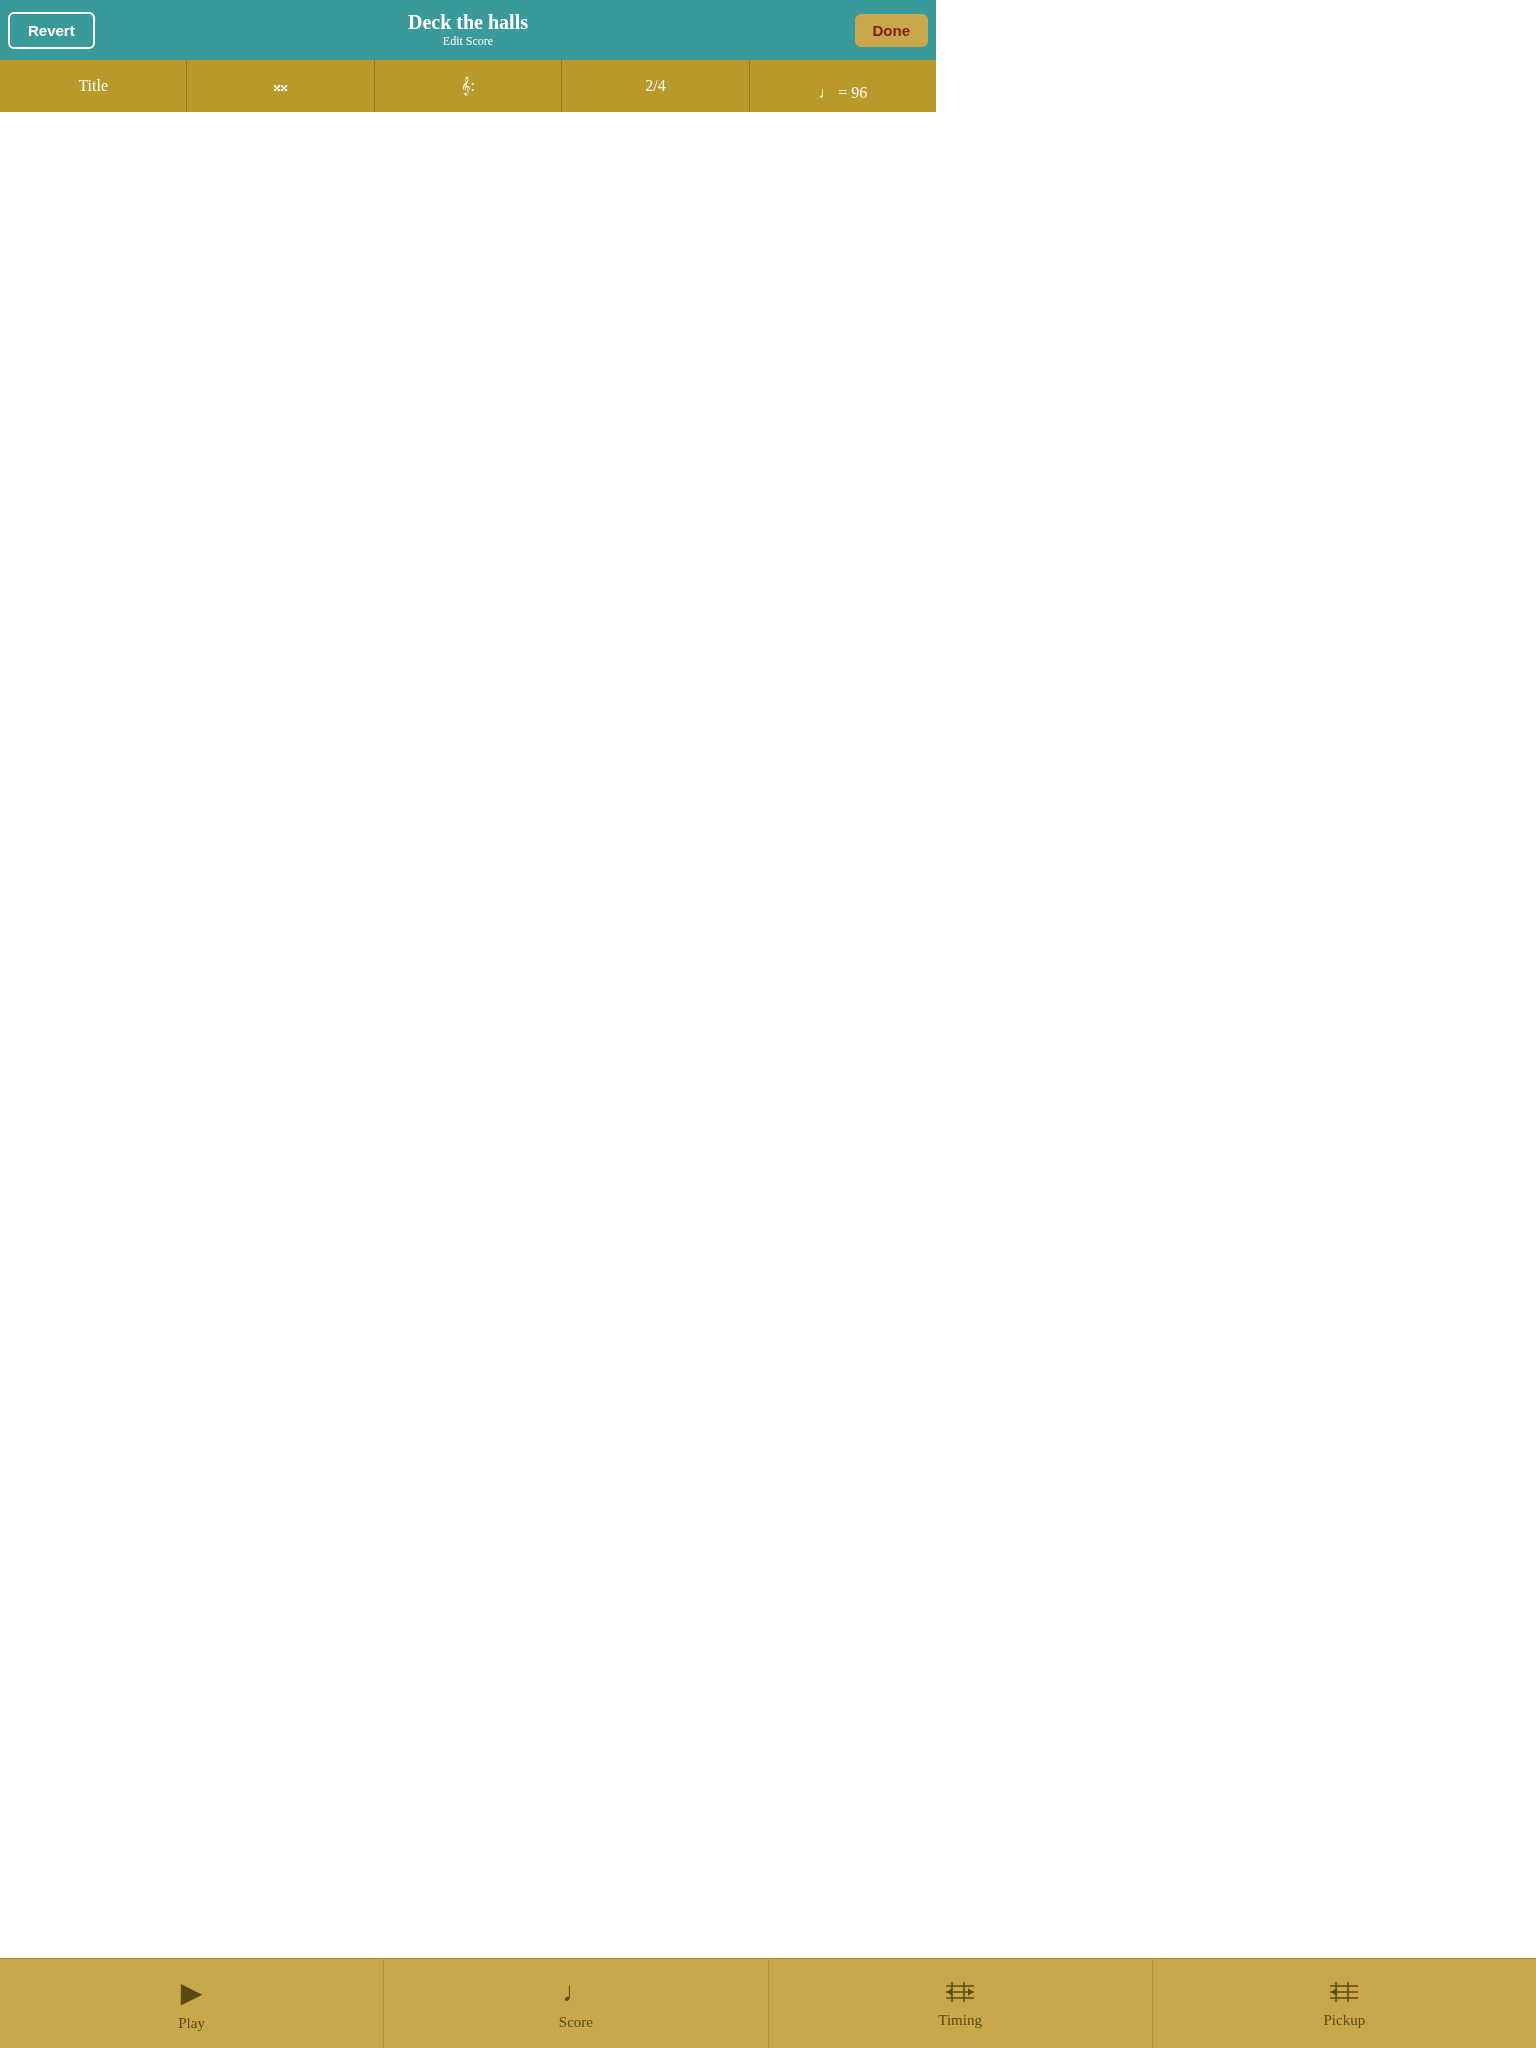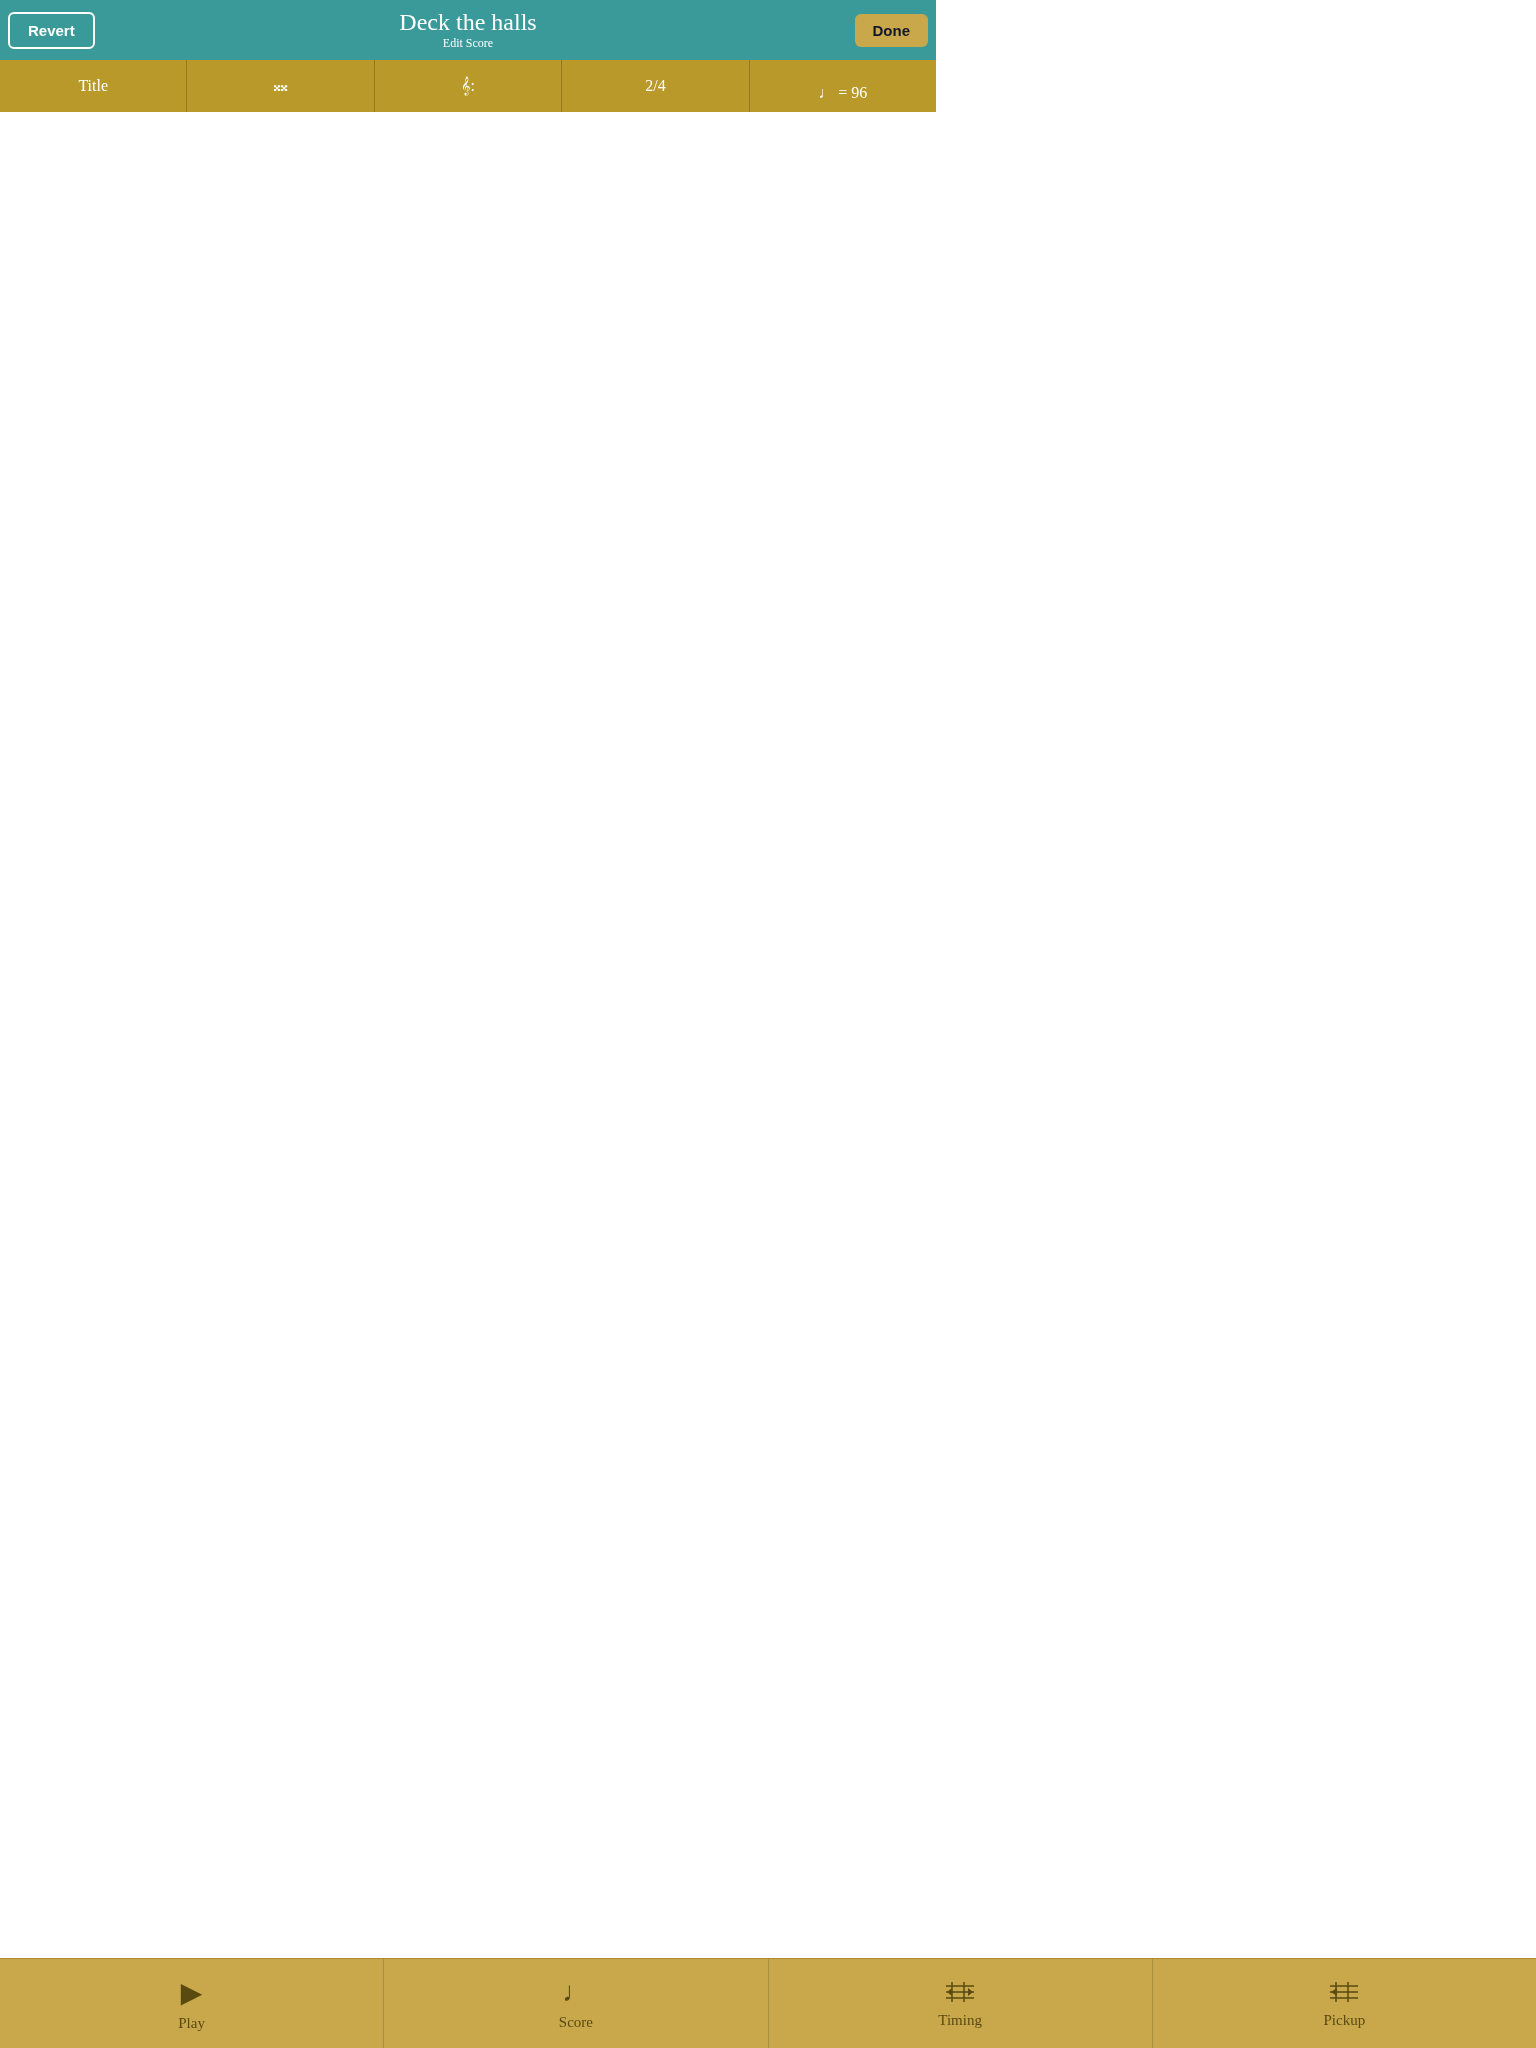--- a/index.html
+++ b/index.html
@@ -23,30 +23,30 @@
       position: relative;
     }
     #header .title-group {
       position: absolute;
       left: 50%;
       transform: translateX(-50%);
       text-align: center;
       color: white;
     }
     #header .title-group .main-title {
-      font-size: 24px;
-      font-weight: normal;
+      font-size: 20px;
+      font-weight: bold;
     }
     #header .title-group .sub-title {
       font-size: 12px;
       font-weight: normal;
     }
     .header-btn {
       background: #c8a84b;
-      color: #0f172a;
+      color: #7f1d1d;
       border: none;
       border-radius: 6px;
       padding: 8px 18px;
       font-size: 15px;
       font-weight: bold;
       cursor: pointer;
     }
     .revert-btn {
       background: transparent;
       border: 2px solid white;

